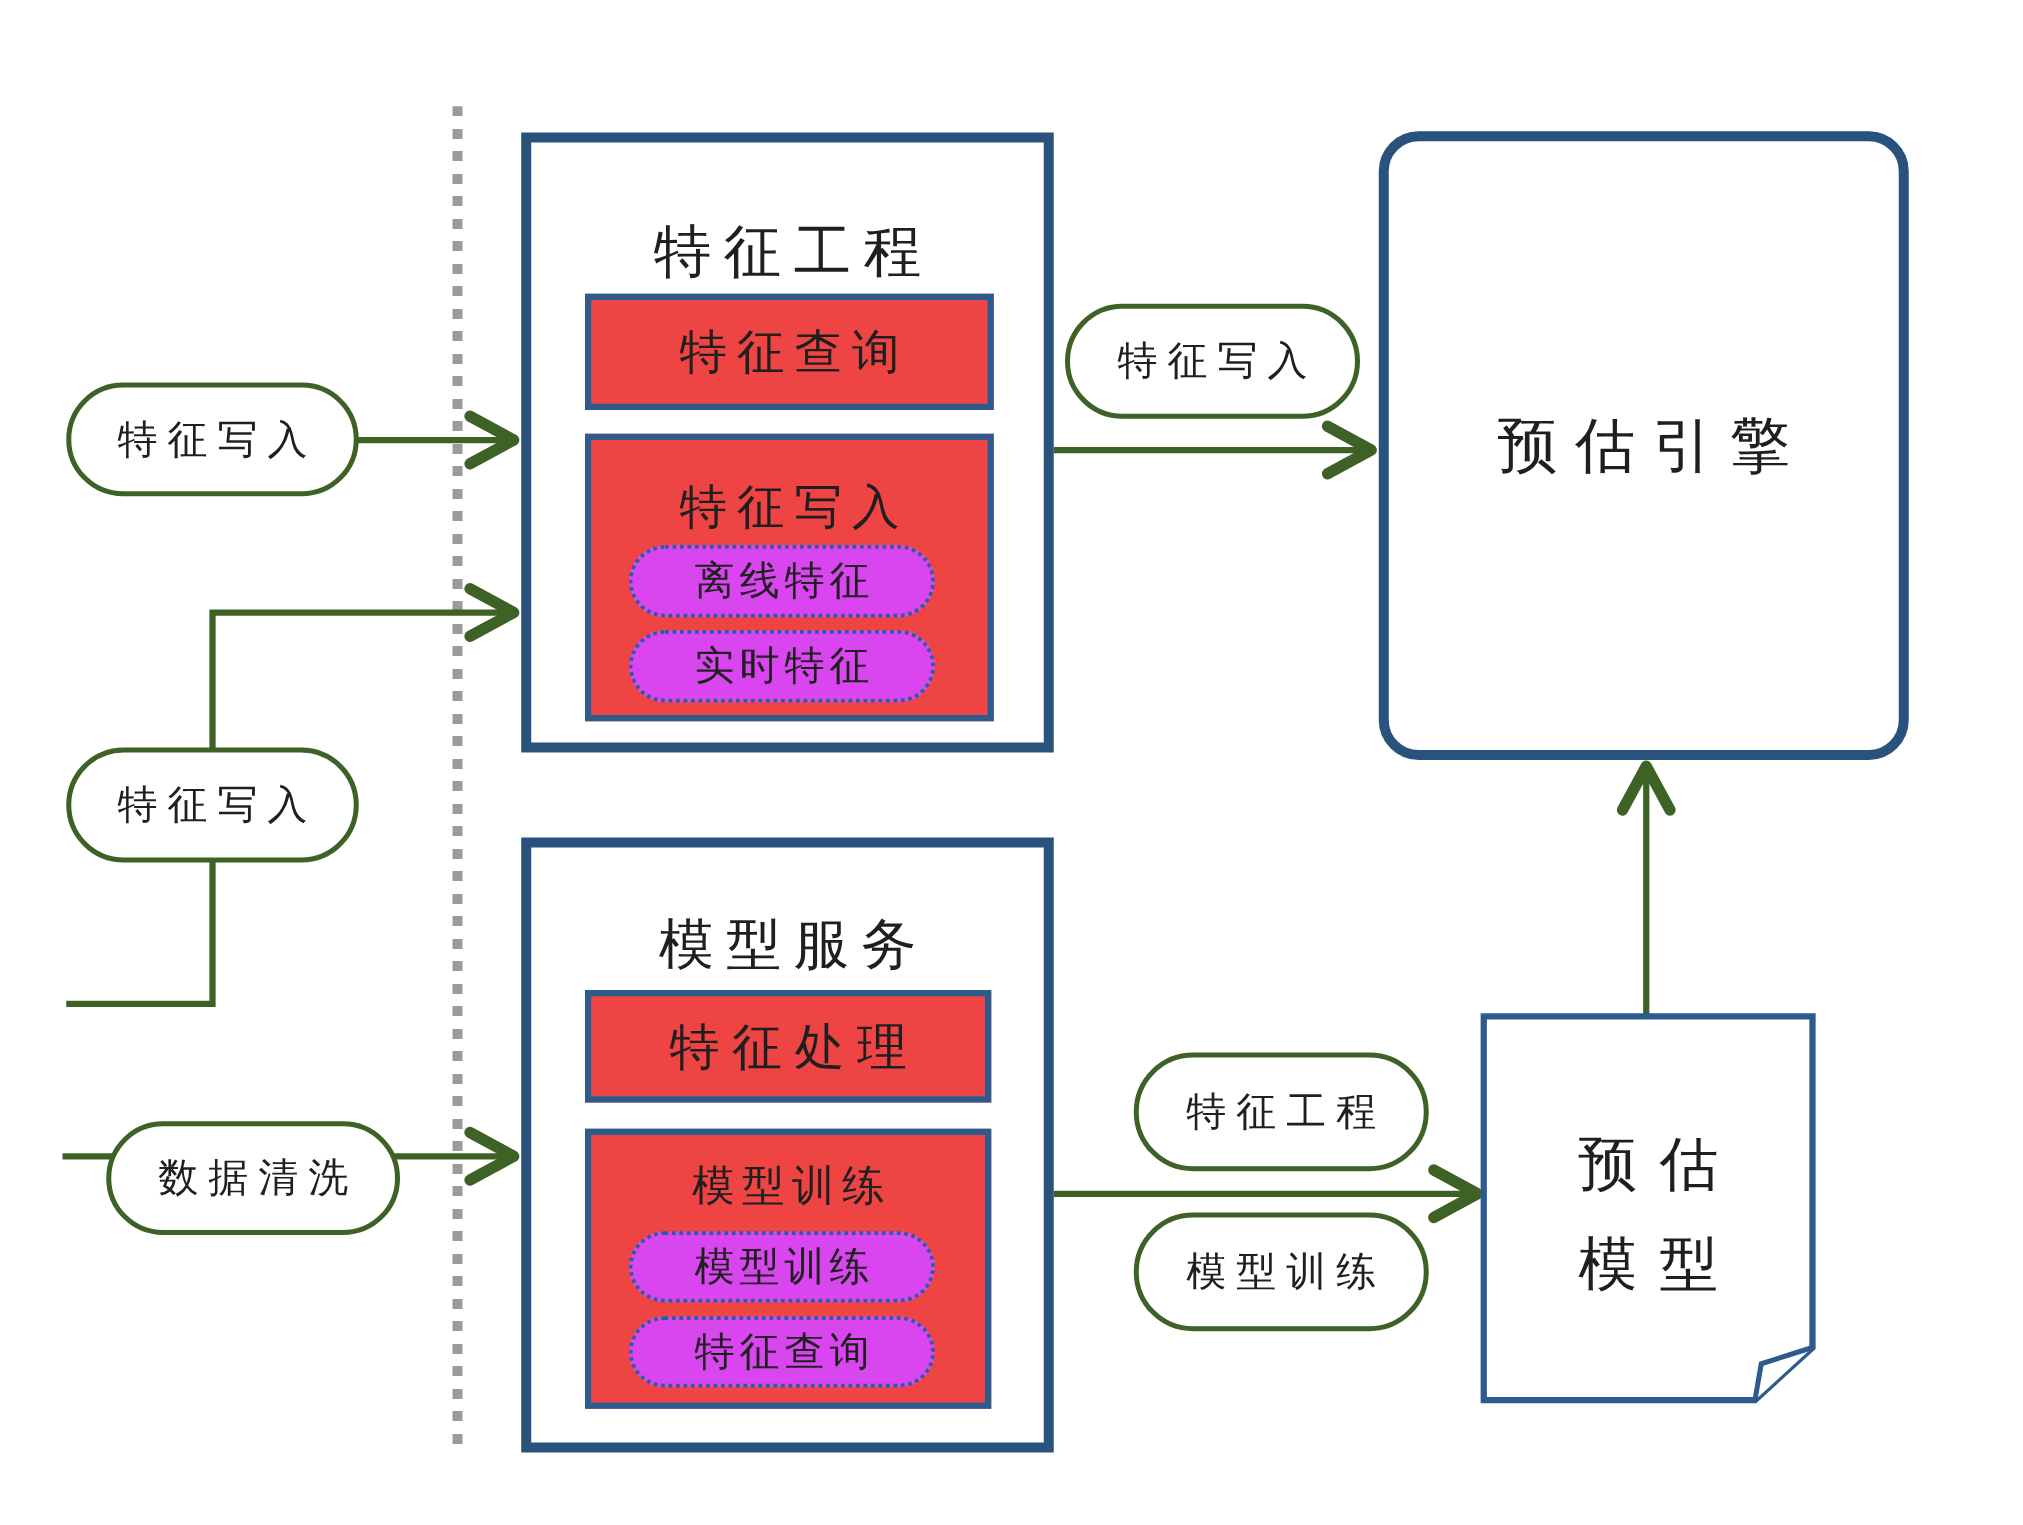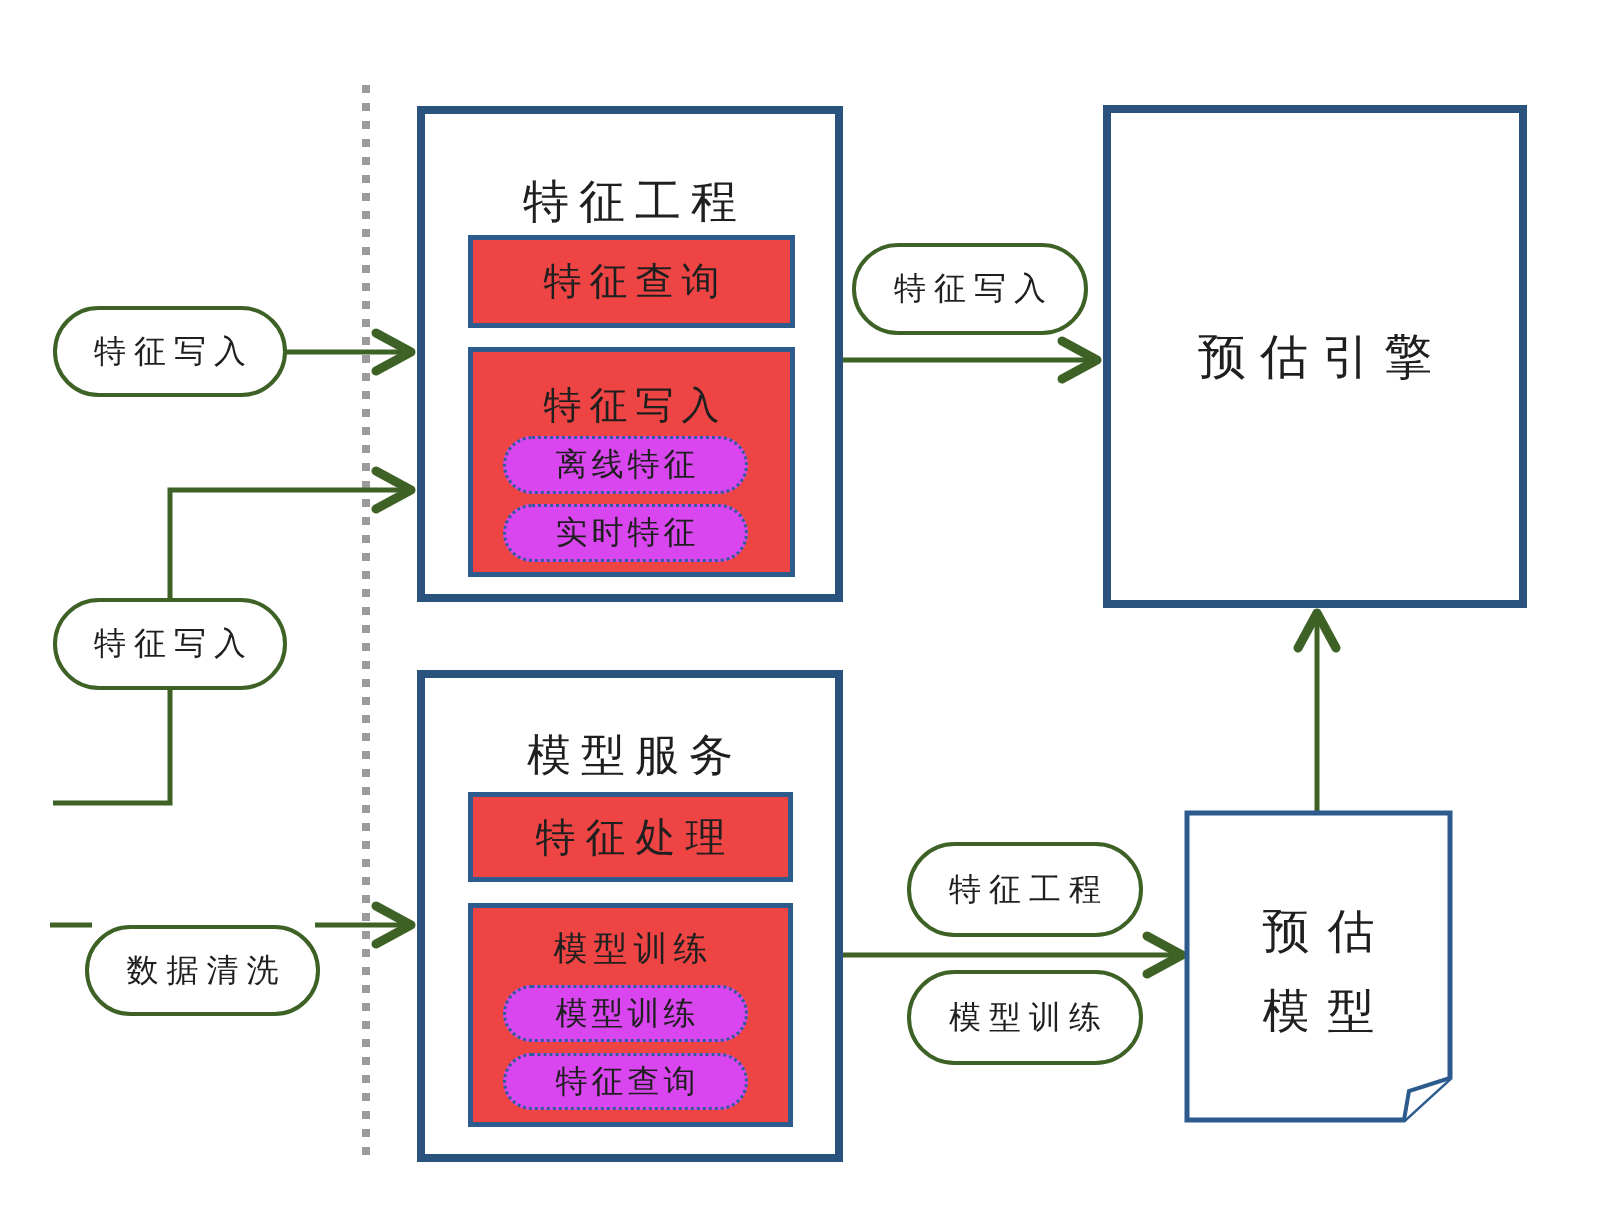--- a/index.html
+++ b/index.html
@@ -60,21 +60,21 @@
     <path class="docshape" d="M1187,813 L1450,813 L1450,1078 L1404,1120 L1187,1120 Z"></path>
     <path class="docfold" d="M1450,1078 L1409,1091 L1404,1120"></path>
   </svg>
 
   <div class="abs oval" style="left:53px;top:306px;width:234px;height:91px;">
     <span class="t-oval">特征写入</span>
   </div>
   <div class="abs oval" style="left:53px;top:598px;width:234px;height:92px;">
     <span class="t-oval">特征写入</span>
   </div>
-  <div class="abs oval" style="left:85px;top:897px;width:235px;height:91px;margin-top:28px;">
+  <div class="abs oval" style="left:85px;top:897px;width:235px;height:91px;">
     <span class="t-oval">数据清洗</span>
   </div>
 
   <div class="abs box-outer" style="left:417px;top:106px;width:426px;height:496px;"></div>
   <div class="abs ctr t-big" style="left:417px;top:172px;width:426px;height:60px;">特征工程</div>
   <div class="abs box-inner" style="left:468px;top:235px;width:327px;height:93px;">
     <span class="t-med">特征查询</span>
   </div>
   <div class="abs box-inner" style="left:468px;top:347px;width:327px;height:230px;align-items:flex-start;"></div>
   <div class="abs ctr t-med" style="left:473px;top:380px;width:317px;height:50px;">特征写入</div>
@@ -92,21 +92,21 @@
   </div>
   <div class="abs box-inner" style="left:468px;top:903px;width:325px;height:224px;align-items:flex-start;"></div>
   <div class="abs ctr t-train" style="left:473px;top:925px;width:315px;height:48px;">模型训练</div>
   <div class="abs dotted-pill" style="left:503px;top:985px;width:245px;height:57px;">
     <span class="t-pill">模型训练</span>
   </div>
   <div class="abs dotted-pill" style="left:503px;top:1053px;width:245px;height:57px;">
     <span class="t-pill">特征查询</span>
   </div>
 
-  <div class="abs box-outer ctr" style="left:1103px;top:105px;width:424px;height:503px;">
+  <div class="abs box-outer ctr" style="left:1103px;top:105px;width:424px;height:503px;border-radius:32px;">
     <span class="t-engine">预估引擎</span>
   </div>
 
   <div class="abs ctr t-doc" style="left:1187px;top:901px;width:263px;height:60px;">预估</div>
   <div class="abs ctr t-doc" style="left:1187px;top:981px;width:263px;height:60px;text-align:right;">模型</div>
 
   <div class="abs oval" style="left:852px;top:243px;width:236px;height:92px;">
     <span class="t-oval">特征写入</span>
   </div>
   <div class="abs oval" style="left:907px;top:842px;width:236px;height:95px;">

